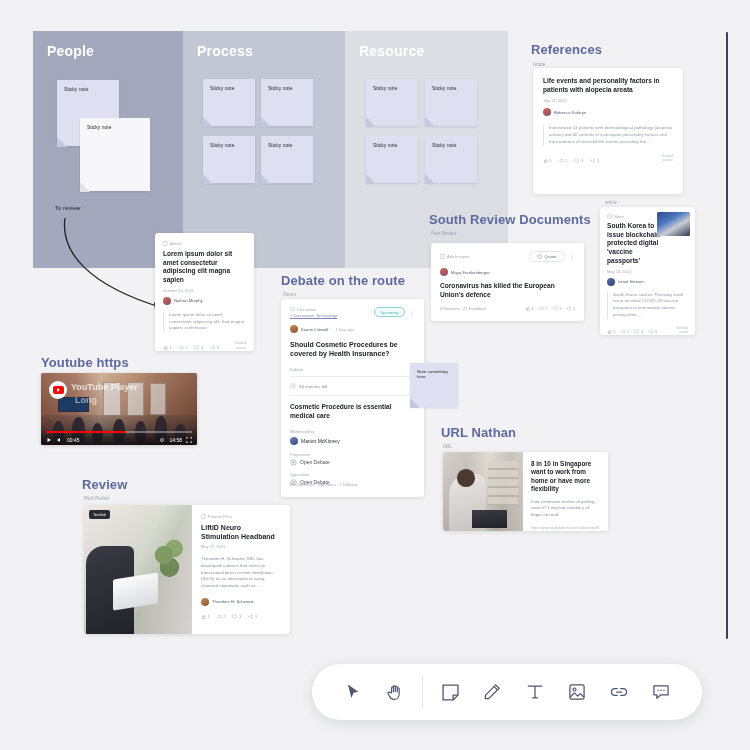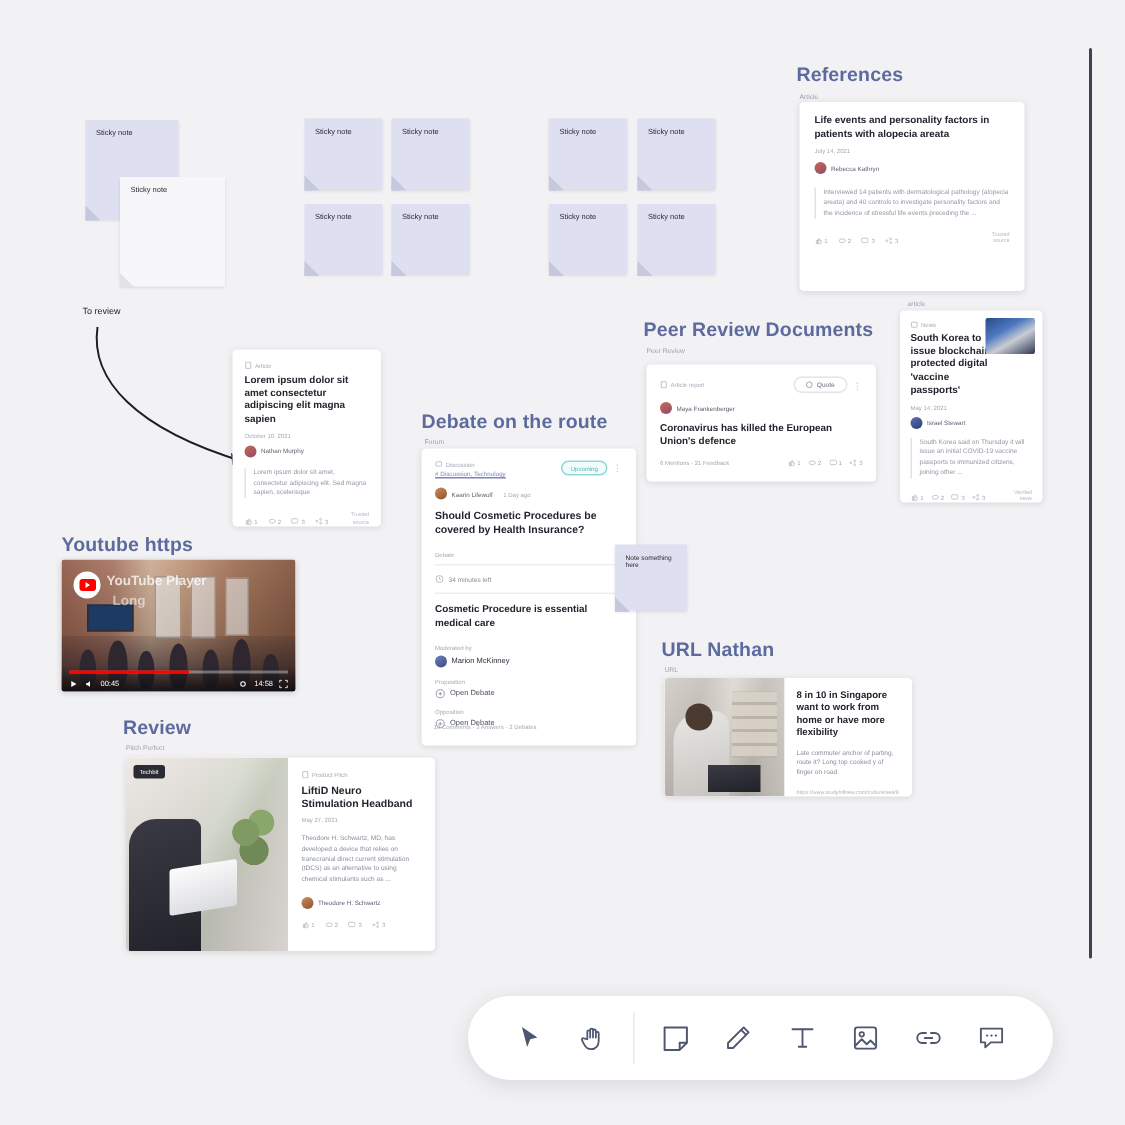--- a/index.html
+++ b/index.html
@@ -89,21 +89,21 @@
     border: .8px solid #e3e4ea; border-radius: 8px; font-size: 4.4px;
     color: #6b7086; padding: 2px 7px; display: flex; align-items: center; gap: 2.5px;
     background: #fff;
   }
   .dots { font-size: 6px; color: #b0b3c0; letter-spacing: .5px; }
 
   .divider { height: 1px; background: #edeef2; }
 
   
   .thumb { position: relative; overflow: hidden; }
-  .yt-wrap { position: absolute; left: 41px; top: 373px; width: 156px; height: 88px;
+  .yt-wrap { position: absolute; left: 41px; top: 373px; width: 156px; height: 72px;
              border-radius: 2px; overflow: hidden; box-shadow: 0 1px 4px rgba(40,44,70,.18); }
   .yt-scene { position: absolute; inset: 0;
     background:
       linear-gradient(180deg, rgba(255,255,255,.10), rgba(0,0,0,.25)),
       linear-gradient(90deg,#8d5642 0%, #a3705a 22%, #caa98f 38%, #b98d6e 55%, #9a6a4e 74%, #7e4f38 100%);
   }
   .yt-win { position: absolute; background: rgba(235,240,245,.55); border: 1px solid rgba(120,90,70,.5); }
   .yt-crowd { position: absolute; left: 0; right: 0; bottom: 0; height: 42%;
     background: linear-gradient(180deg, rgba(35,30,40,.15), rgba(30,26,36,.72)); }
   .yt-head { position: absolute; bottom: 2px; border-radius: 50% 50% 40% 40%; background: #2e2730; }
@@ -175,20 +175,31 @@
 
   
   .vbar { position: absolute; right: 22px; top: 32px; width: 2px; height: 607px;
           background: #3f4350; border-radius: 2px; }
 </style>
 </head>
 <body>
 
 <div id="canvas">
 
+  <div class="lanes">
+    <div class="lane lane-1">
+      <div class="lane-title">People</div>
+    </div>
+    <div class="lane lane-2">
+      <div class="lane-title">Process</div>
+    </div>
+    <div class="lane lane-3">
+      <div class="lane-title">Resource</div>
+    </div>
+  </div>
 
   <div class="sticky" style="left:57px;top:80px;width:62px;height:66px;">
     <span>Sticky note</span>
   </div>
   <div class="sticky white" style="left:80px;top:118px;width:70px;height:73px;">
     <span>Sticky note</span>
   </div>
 
   <div class="sticky s-lane" style="left:203px;top:79px;">
     <span>Sticky note</span></div>
@@ -350,21 +361,21 @@
             <circle cx="9" cy="9" r="1.5" fill="none" stroke="#a6aab8" stroke-width="1"></circle>
             </svg>
           <span>3</span>
           </span>
       </div>
       <div class="sig" style="white-space:pre-line;">Verified
 news</div>
     </div>
   </div>
 
-  <div class="sec-title" style="left:429px;top:212px;">Peer Review Documents</div>
+  <div class="sec-title" style="left:429px;top:212px;">South Review Documents</div>
   <div class="sec-sub" style="left:431px;top:231px;">Peer Review</div>
 
   <div class="card" style="left:431px;top:243px;width:153px;height:78px;padding:8px 9px;">
     <div style="display:flex;align-items:center;justify-content:space-between;">
       <div class="c-kicker">
         <svg width="5" height="5" viewBox="0 0 12 12">
           <rect x="2" y="1" width="8" height="10" rx="1" fill="none" stroke="#a6aab8" stroke-width="1.2"></rect>
           </svg>
         <span>Article report</span>
       </div>

